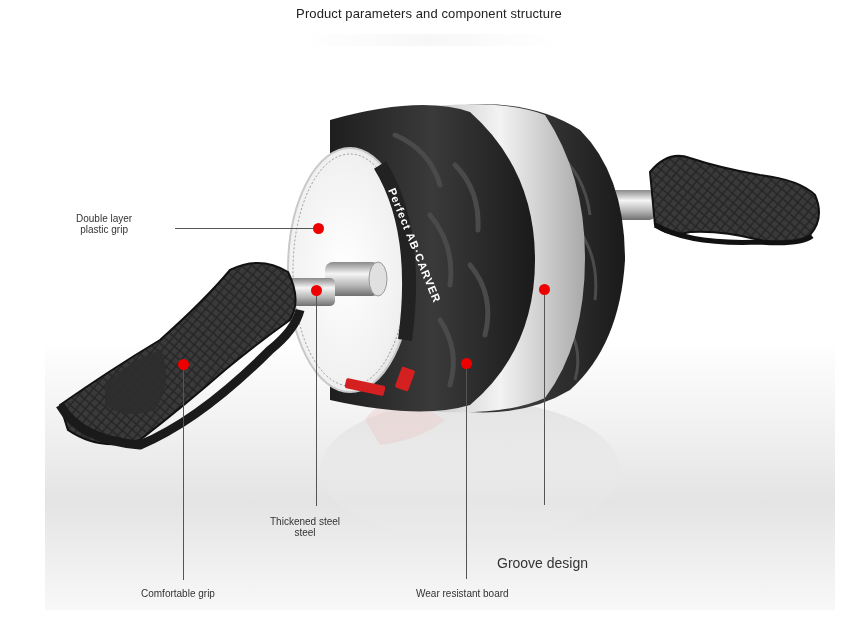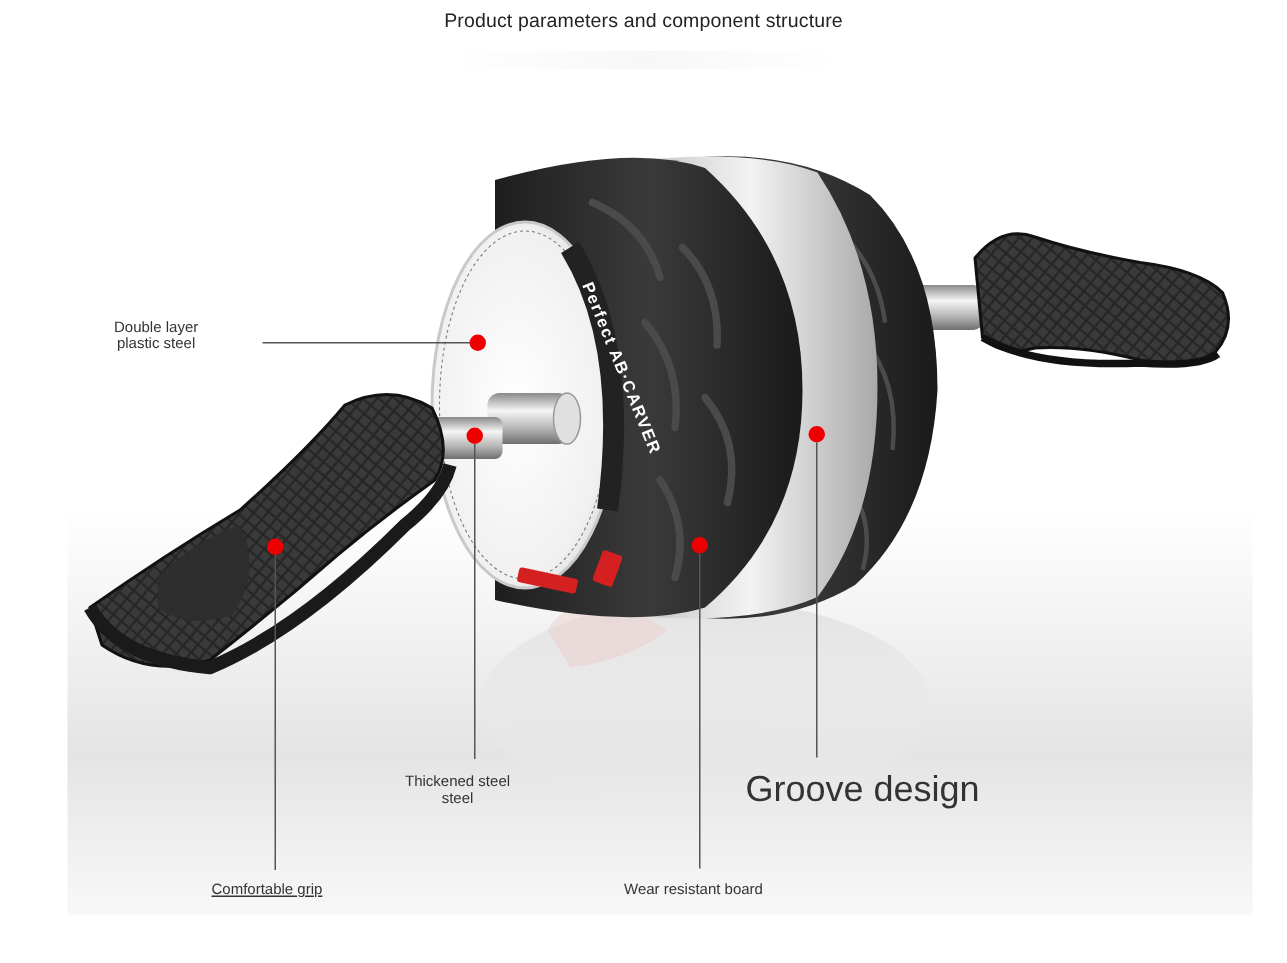--- a/index.html
+++ b/index.html
@@ -3,21 +3,21 @@
 <meta charset="utf-8">
 <style>
   html, body { margin:0; padding:0; background:#ffffff; }
   body { width:858px; height:642px; position:relative; overflow:hidden; font-family:"Liberation Sans", sans-serif; }
   .title { position:absolute; top:6px; left:0; width:858px; text-align:center; font-size:13px; color:#222; letter-spacing:0.1px; }
   .title-shadow { position:absolute; top:34px; left:300px; width:260px; height:12px; background:linear-gradient(90deg, rgba(0,0,0,0), rgba(0,0,0,0.03), rgba(0,0,0,0)); }
   .floor { position:absolute; left:45px; top:340px; width:790px; height:270px;
            background:linear-gradient(180deg, #ffffff 0%, #f2f2f2 30%, #e4e4e4 60%, #f8f8f8 100%); }
   svg.art { position:absolute; left:0; top:0; }
   .label { position:absolute; color:#333; font-size:10px; line-height:11px; }
-  .label.big { font-size:24px; line-height:22px; color:#333; }
+  .label.big { font-size:14px; line-height:22px; color:#333;margin-top:36px; }
   .leader { position:absolute; background:#555; }
   .dot { position:absolute; width:11px; height:11px; border-radius:50%; background:#ee0000; }
 </style>
 </head>
 <body>
 
 <div class="title">Product parameters and component structure</div>
 <div class="title-shadow"></div>
 
 <div class="floor"></div>
@@ -98,35 +98,35 @@
 
   <rect x="275" y="278" width="60" height="28" rx="5" fill="url(#steelG)"></rect>
 
   <path d="M60 405 Q110 370 160 340 Q205 300 230 270 Q260 255 288 272 Q302 300 290 320 Q255 345 225 370 Q185 405 140 440 Q100 452 68 430 Z" fill="url(#grip)" stroke="#111" stroke-width="2"></path>
   <path d="M60 405 Q80 440 140 445 Q200 420 270 350 Q295 330 300 310" fill="none" stroke="#1a1a1a" stroke-width="9"></path>
   <path d="M105 385 Q130 360 160 350 Q175 380 155 410 Q125 420 105 405 Z" fill="#2e2e2e" opacity="0.9"></path>
 </svg>
 
 <div class="label" style="left:76px; top:213px;text-align:center;">
   <div>Double layer</div>
-  <div>plastic steel</div>
+  <div>plastic grip</div>
 </div>
 <div class="leader" style="left:175px; top:228px; width:140px; height:1px;"></div>
 <div class="dot" style="left:313px; top:223px;"></div>
 
 <div class="dot" style="left:311px; top:285px;"></div>
 <div class="leader" style="left:316px; top:296px; width:1px; height:210px;"></div>
 <div class="label" style="left:270px; top:516px;text-align:center;">
   <div>Thickened steel</div>
   <div>steel</div>
 </div>
 
 <div class="dot" style="left:539px; top:284px;"></div>
 <div class="leader" style="left:544px; top:295px; width:1px; height:210px;"></div>
 <div class="label big" style="left:497px; top:516px;">Groove design</div>
 
 <div class="dot" style="left:178px; top:359px;"></div>
 <div class="leader" style="left:183px; top:370px; width:1px; height:210px;"></div>
-<div class="label" style="left:141px; top:588px;text-decoration:underline;">Comfortable grip</div>
+<div class="label" style="left:141px; top:588px;">Comfortable grip</div>
 
 <div class="dot" style="left:461px; top:358px;"></div>
 <div class="leader" style="left:466px; top:369px; width:1px; height:210px;"></div>
 <div class="label" style="left:416px; top:588px;">Wear resistant board</div>
 
 </body></html>

